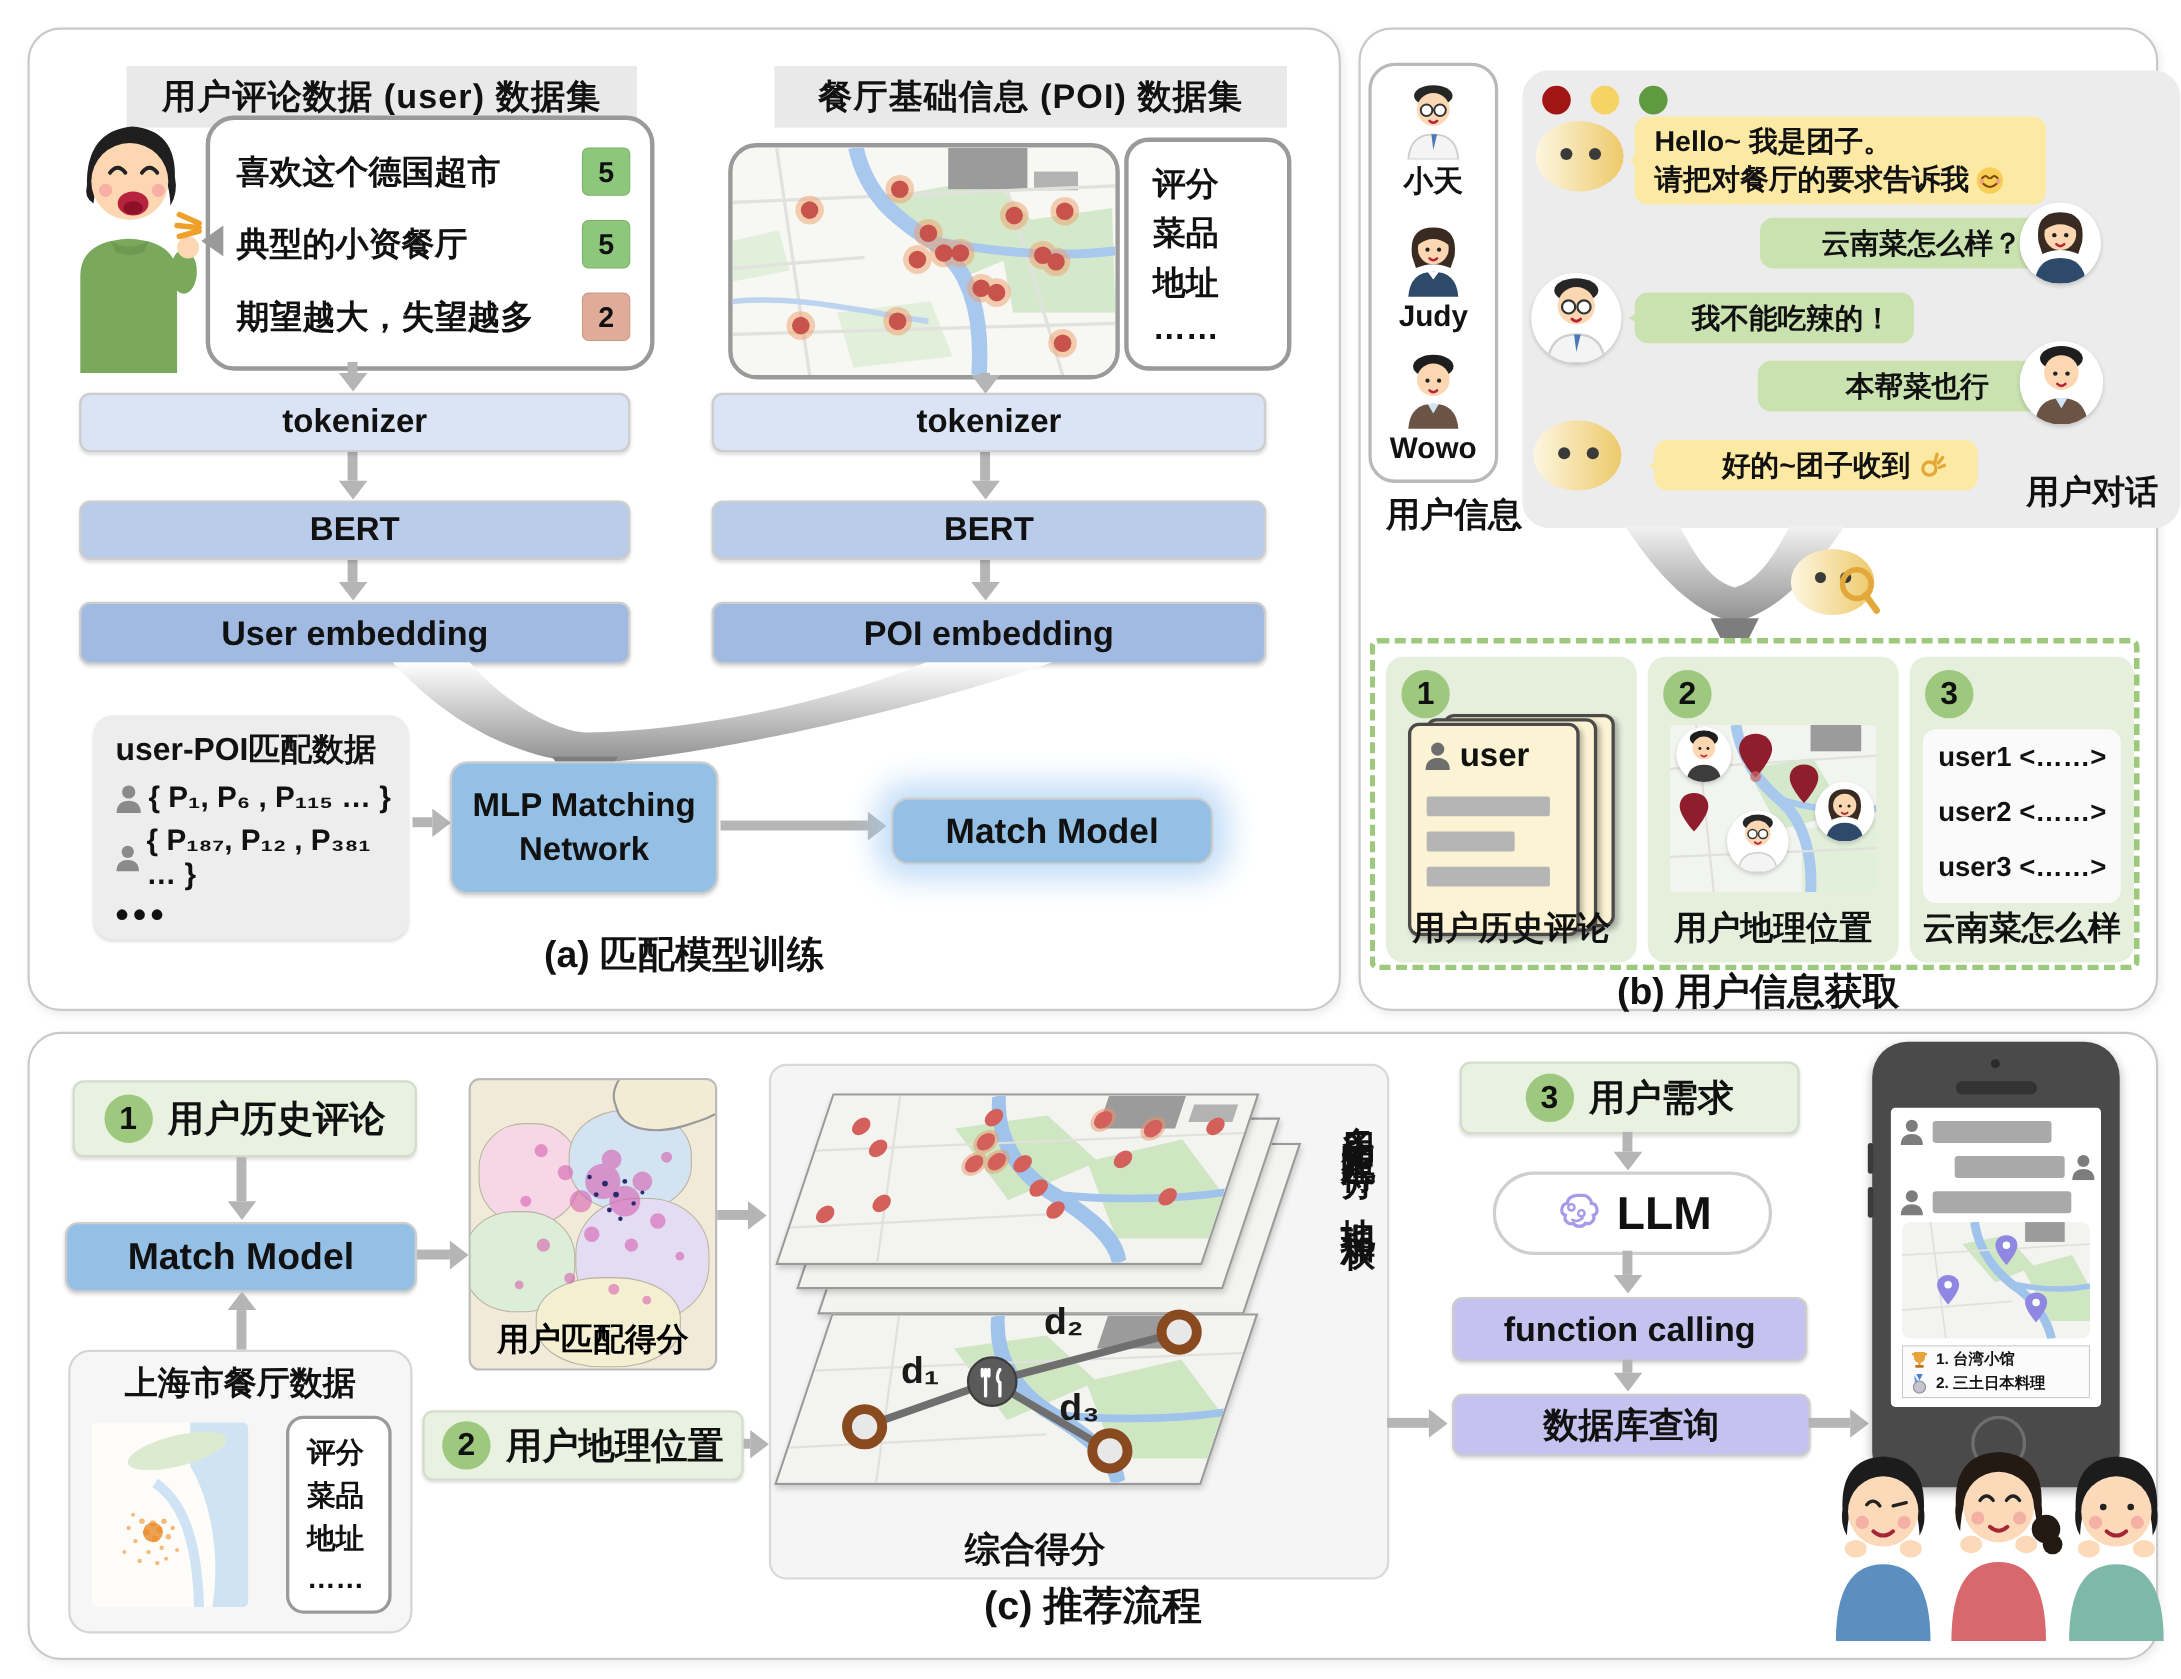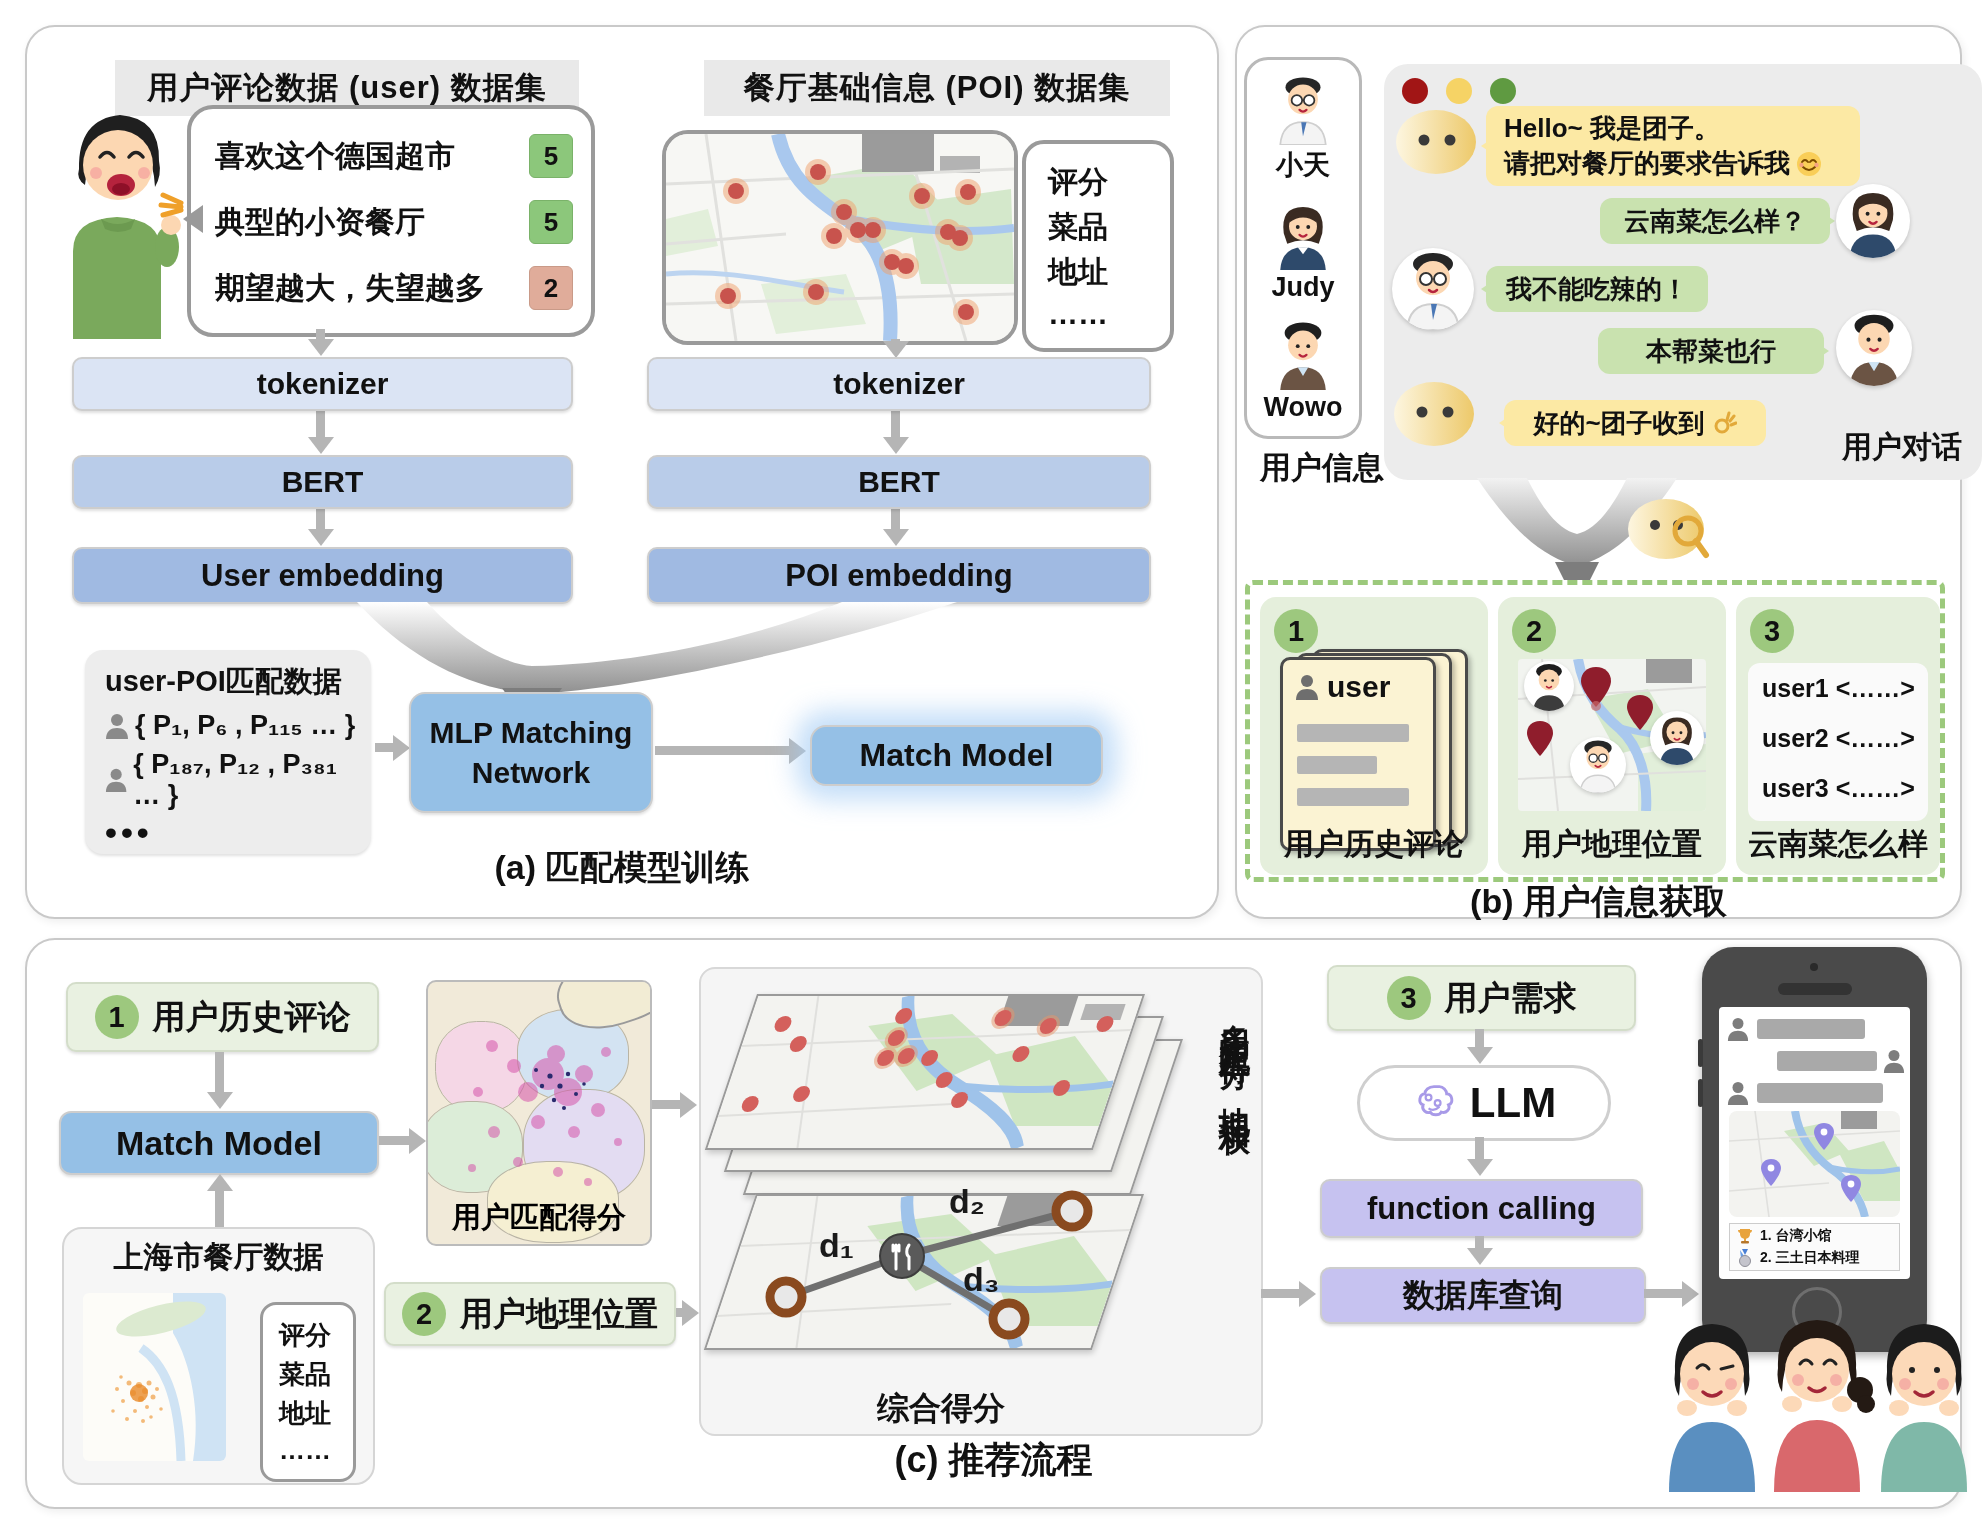--- a/index.html
+++ b/index.html
@@ -35,36 +35,36 @@
   .bubble:before{content:"";position:absolute;left:-22px;top:96px;border:14px solid transparent;
                  border-right:20px solid #9a9a9a;}
   .rev-row{display:flex;align-items:center;justify-content:space-between;height:66px;}
   .rev-t{font-size:30px;font-weight:600;}
   .chip{width:42px;height:42px;border-radius:6px;display:flex;align-items:center;justify-content:center;
         font-size:26px;font-weight:700;}
   .chip.g{background:#8cc77b;border:1px solid #7ab269;}
   .chip.r{background:#e0ac9a;border:1px solid #c99a88;}
   .infocard{position:absolute;background:#fff;border:4px solid #9a9a9a;border-radius:22px;
             display:flex;flex-direction:column;justify-content:center;gap:4px;padding-left:22px;
-            font-size:30px;font-weight:600;box-sizing:border-box;margin-top:15px;}
+            font-size:30px;font-weight:600;box-sizing:border-box;}
   .mapframe{position:absolute;border:4px solid #9a9a9a;border-radius:26px;overflow:hidden;background:#f7f7f4;}
   .upoi{position:absolute;left:58px;top:623px;width:286px;height:204px;background:#ededed;
         border-radius:18px;padding:12px 0 0 20px;box-sizing:border-box;box-shadow:0 2px 3px rgba(0,0,0,.12);}
   .upoi .t{font-size:29px;font-weight:700;}
   .upoi .row{display:flex;align-items:center;gap:6px;font-size:27px;font-weight:600;margin-top:8px;}
   .upoi .more{font-size:34px;font-weight:900;letter-spacing:4px;margin-top:2px;}
   
   .ubox{position:absolute;left:7px;top:30px;width:118px;height:382px;background:#fff;
         border:3px solid #b9b9b9;border-radius:24px;display:flex;flex-direction:column;
         align-items:center;justify-content:space-around;padding:6px 0;box-sizing:border-box;}
   .uitem{display:flex;flex-direction:column;align-items:center;gap:2px;font-size:27px;font-weight:600;}
   .chat{position:absolute;left:147px;top:37px;width:598px;height:416px;background:#ececec;border-radius:24px;}
   .light{position:absolute;width:26px;height:26px;border-radius:50%;}
   .bub{position:absolute;display:flex;align-items:center;justify-content:center;
-       font-size:26px;font-weight:600;border-radius:12px;}
+       font-size:26px;font-weight:600;border-radius:12px;padding-left:32px;}
   .bub.y{background:#fce9a4;} .bub.gn{background:#c9e2af;}
   .tail-l:before{content:"";position:absolute;left:-15px;top:50%;transform:translateY(-50%);
       border:10px solid transparent;border-right-width:15px;}
   .y.tail-l:before{border-right-color:#fce9a4;}
   .gn.tail-l:before{border-right-color:#c9e2af;}
   .tail-r:after{content:"";position:absolute;right:-15px;top:50%;transform:translateY(-50%);
       border:10px solid transparent;border-left-width:15px;}
   .gn.tail-r:after{border-left-color:#c9e2af;}
   .avc{position:absolute;border-radius:50%;background:#fff;overflow:hidden;box-shadow:0 2px 4px rgba(0,0,0,.18);}
   .chatlab{position:absolute;right:20px;bottom:12px;font-size:30px;font-weight:700;}

